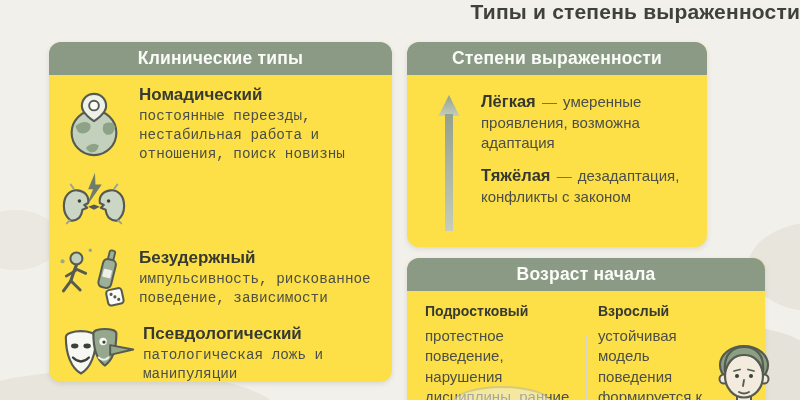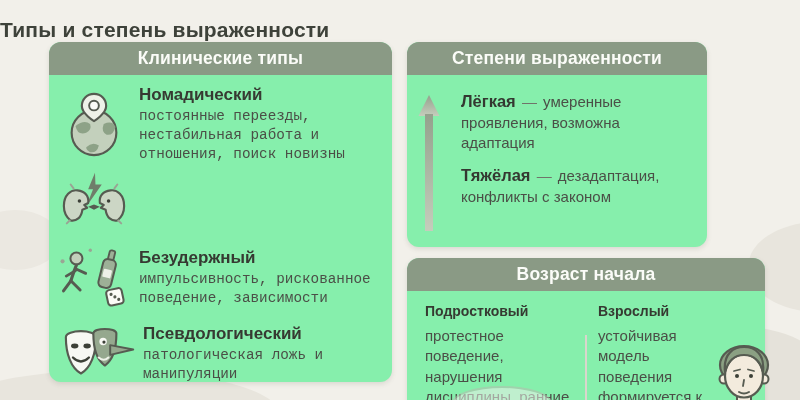--- a/index.html
+++ b/index.html
@@ -13,28 +13,28 @@
     color: #3c4038;
   }
   .bg-blob { position: absolute; background: #e8e5dd; border-radius: 50%; z-index: 0; }
   .blob-1 { left: -60px; top: 370px; width: 340px; height: 90px; }
   .blob-2 { left: 748px; top: 222px; width: 140px; height: 90px; }
   .blob-3 { left: 636px; top: 326px; width: 190px; height: 100px; border-radius: 48%; background:#e5e2da;}
   .blob-4 { left: -30px; top: 210px; width: 90px; height: 60px; background:#ebe8e1;}
   .sparkle { position:absolute; width:9px; height:9px; background:#e2dfd6; transform:rotate(45deg); z-index:0;} .sp-2 { left: 672px; top: 362px; width:7px;height:7px;}
 
   .page-title {
-    position: absolute; top: 18px; left: 0; width: 100%;
-    text-align: left; font-size: 21px; font-weight: 600;
+    position: absolute; top: 0; left: 0; width: 100%;
+    text-align: right; font-size: 21px; font-weight: 600;
     letter-spacing: 0.2px; color: #3e423a; z-index: 2;
   }
 
   .panel {
     position: absolute;
-    background: #86efac;
+    background: #fde047;
     border-radius: 12px;
     box-shadow: 0 2px 5px rgba(96,92,78,0.16);
     z-index: 1;
   }
   .panel-header {
     height: 33px; line-height: 33px;
     background: #8a9a85;
     border-radius: 12px 12px 0 0;
     text-align: center;
     color: #fbfcf8; font-size: 17.5px; font-weight: 700;
@@ -45,21 +45,21 @@
   .panel-clinical { left: 49px; top: 42px; width: 343px; height: 340px; }
   .clinical-items { padding: 10px 12px 0 8px; display: flex; flex-direction: column; }
   .clinical-item { display: flex; align-items: center; gap: 8px; min-height: 76px; }
   .item-icon { flex: 0 0 74px; display: flex; align-items: center; justify-content: center; }
   .item-text { flex: 1; }
   .item-title { font-size: 17px; font-weight: 700; color: #363a32; margin-bottom: 2px; }
   .item-desc { font-size: 14.3px; line-height: 1.32; color: #4b4f47; max-width: 250px; font-family: Liberation Mono, monospace; }
 
   
   .panel-severity { left: 407px; top: 42px; width: 300px; height: 205px; }
-  .severity-body { display: flex; padding: 16px 14px 10px 10px; }
+  .severity-body { display: flex; padding: 16px 14px 10px 30px; }
   .arrow-wrap { flex: 0 0 44px; padding-top: 4px; }
   .severity-items { flex: 1; display: flex; flex-direction: column; gap: 13px; }
   .severity-item { font-size: 15px; line-height: 1.32; color: #4b4f47; max-width: 262px; }
   .severity-term { font-size: 16.5px; font-weight: 700; color: #343831; }
   .severity-dash { color: #70746a; margin: 0 2px; }
 
   
   .panel-age { left: 407px; top: 258px; width: 358px; height: 158px; }
   .age-body { position: relative; display: flex; padding: 12px 10px 0 18px; }
   .age-divider { position: absolute; left: 178px; top: 44px; width: 2px; height: 120px; background: #d9d6cc; }

